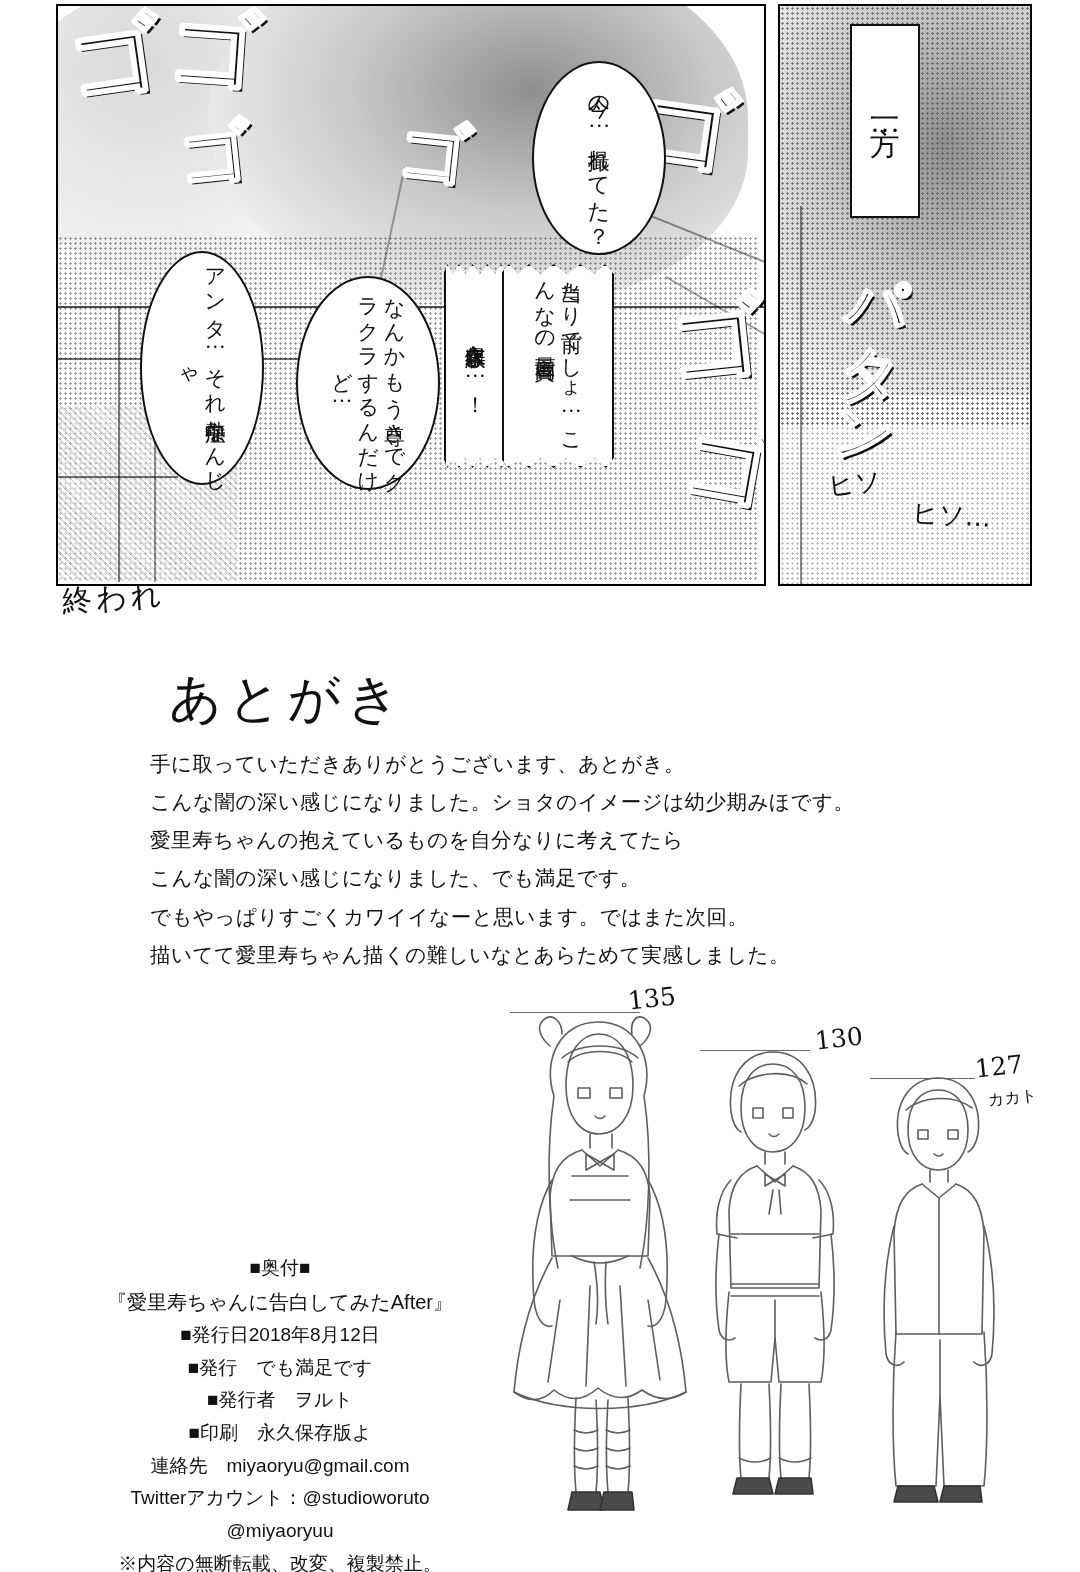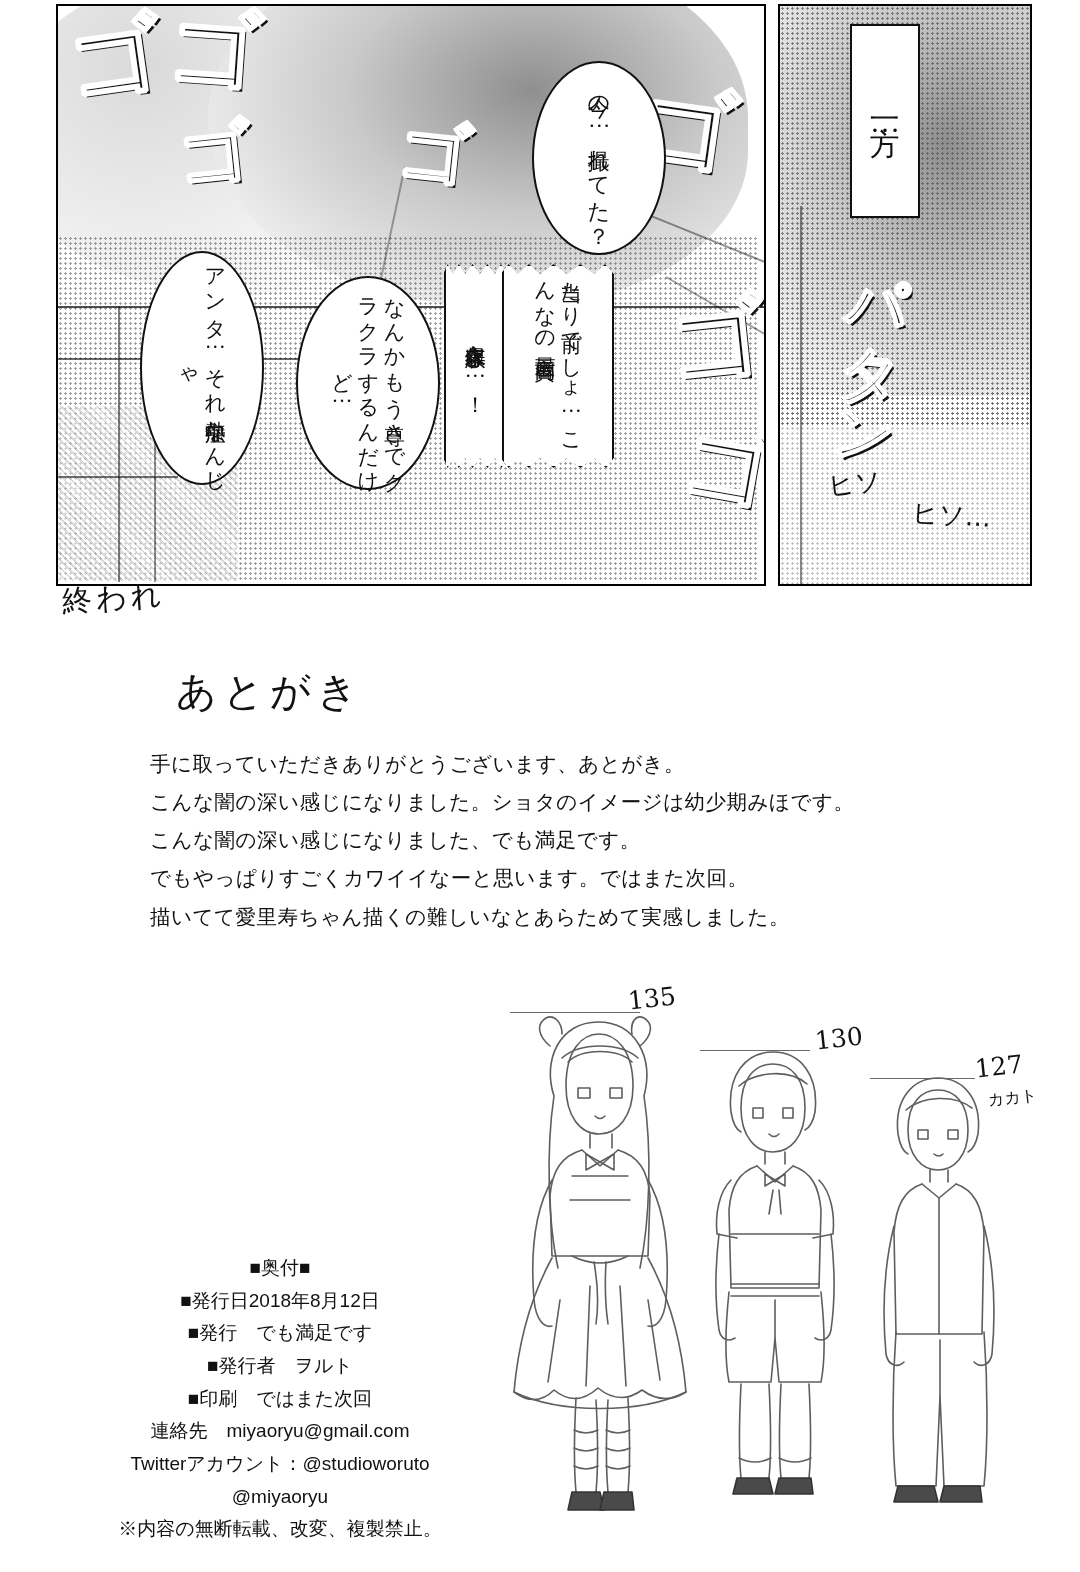--- a/index.html
+++ b/index.html
@@ -63,21 +63,21 @@
   .sfx-plain{position:absolute;font-family:"DejaVu Sans",sans-serif;color:#111;}
 
   
   #end-mark{
     position:absolute;left:62px;top:578px;font-size:30px;
     font-family:"DejaVu Serif",serif;letter-spacing:4px;transform:rotate(-4deg);
   }
 
   
   #afterword-title{
-    position:absolute;left:176px;top:664px;font-size:40px;letter-spacing:6px;
+    position:absolute;left:169px;top:664px;font-size:52px;letter-spacing:6px;
     font-family:Liberation Sans, sans-serif;
   }
   #afterword-body{
     position:absolute;left:150px;top:745px;width:760px;
     font-family:"Liberation Sans",sans-serif;font-size:20.5px;line-height:1.86;
     letter-spacing:.5px;
   }
   #afterword-body p{margin:0;}
 
   
@@ -161,20 +161,21 @@
     <div class="sfx-plain" style="left:48px;top:460px;font-size:26px;transform:rotate(-6deg);">ヒソ</div>
     <div class="sfx-plain" style="left:132px;top:492px;font-size:26px;transform:rotate(4deg);">ヒソ…</div>
   </div>
 
   <div id="end-mark">終われ</div>
 
   <div id="afterword-title">あとがき</div>
   <div id="afterword-body">
     <p>手に取っていただきありがとうございます、あとがき。</p>
     <p>こんな闇の深い感じになりました。ショタのイメージは幼少期みほです。</p>
+    <p>愛里寿ちゃんの抱えているものを自分なりに考えてたら</p>
     <p>こんな闇の深い感じになりました、でも満足です。</p>
     <p>でもやっぱりすごくカワイイなーと思います。ではまた次回。</p>
     <p>描いてて愛里寿ちゃん描くの難しいなとあらためて実感しました。</p>
   </div>
 
   <div id="sketches">
 
     <div class="hline" style="left:40px;top:22px;width:130px;"></div>
     <div class="hline" style="left:230px;top:60px;width:110px;"></div>
     <div class="hline" style="left:400px;top:88px;width:105px;"></div>
@@ -294,23 +295,24 @@
         <path d="M82 274 L82 330"></path>
 
         <path d="M40 420 l36 0 l4 16 l-44 0 z" fill="#4a4a4a" stroke="#333"></path>
         <path d="M86 420 l36 0 l2 16 l-42 0 z" fill="#4a4a4a" stroke="#333"></path>
       </svg>
     </div>
   </div>
 
   <div id="colophon">
     <div>■奥付■</div>
+    <div class="title">『愛里寿ちゃんに告白してみたAfter』</div>
     <div>■発行日2018年8月12日</div>
     <div>■発行　でも満足です</div>
     <div>■発行者　ヲルト</div>
-    <div>■印刷　ではまた次回</div>
+    <div>■印刷　永久保存版よ</div>
     <div>連絡先　miyaoryu@gmail.com</div>
     <div>Twitterアカウント：@studioworuto</div>
-    <div>@miyaoryu</div>
+    <div>@miyaoryuu</div>
     <div>※内容の無断転載、改変、複製禁止。</div>
   </div>
 
 </div>
 
 </body></html>

